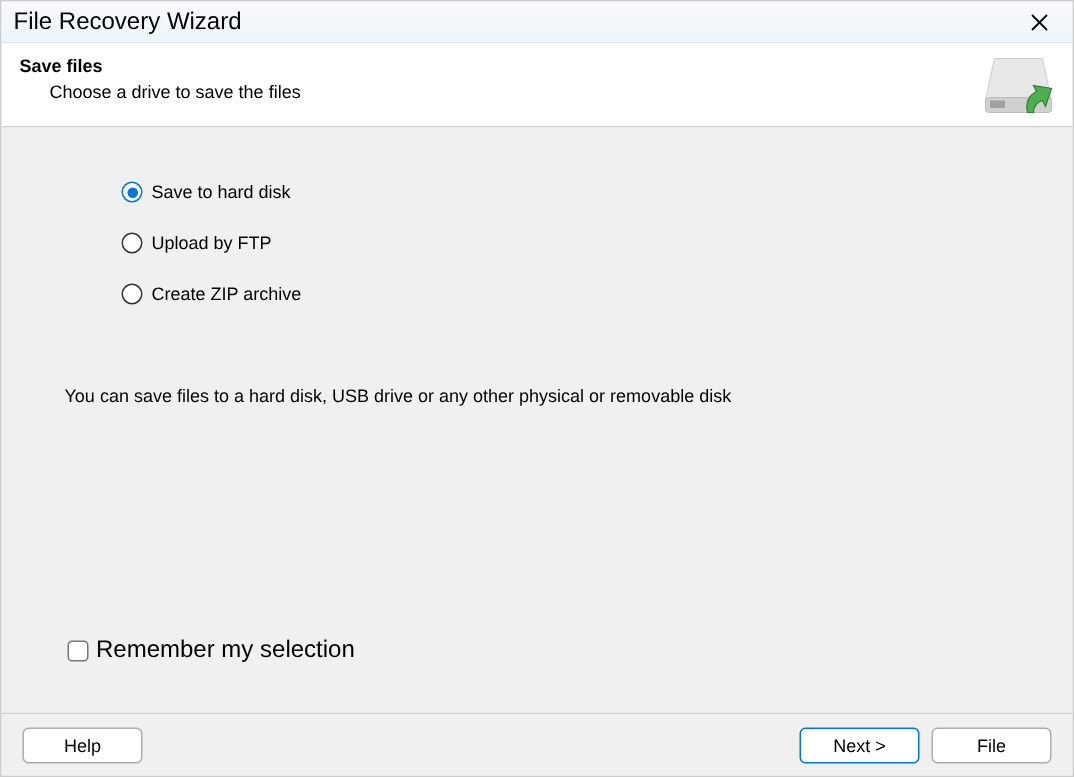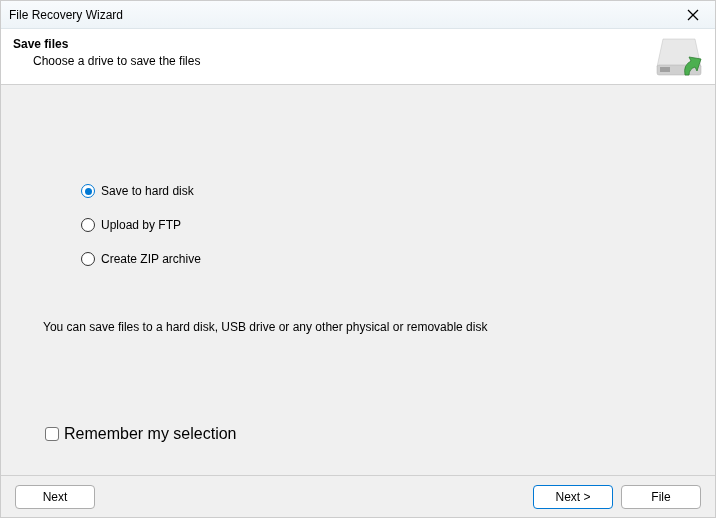--- a/index.html
+++ b/index.html
@@ -19,21 +19,21 @@
     .titlebar {
       height: 28px;
       background: linear-gradient(to bottom, #f8fbfd, #eef4f8);
       border-bottom: 1px solid #dde5ea;
       display: flex;
       align-items: center;
       justify-content: space-between;
       padding: 0 8px 0 8px;
     }
     .titlebar-title {
-      font-size: 12px;
+      font-size: 16px;
       color: #000;
     }
     .close-btn {
       width: 28px;
       height: 28px;
       display: flex;
       align-items: center;
       justify-content: center;
       cursor: pointer;
       font-size: 14px;
@@ -69,21 +69,21 @@
       width: 48px;
       height: 42px;
     }
     .content {
       background: #f0f0f0;
       padding: 0 40px;
       height: 390px;
       position: relative;
     }
     .options {
-      padding-top: 99px;
+      padding-top: 36px;
       padding-left: 40px;
     }
     .radio-row {
       display: flex;
       align-items: center;
       margin-bottom: 20px;
       cursor: pointer;
     }
     .radio {
       width: 14px;
@@ -215,21 +215,21 @@
   </div>
   <div class="description">You can save files to a hard disk, USB drive or any other physical or removable disk</div>
   <div class="remember-row">
     <div class="checkbox"></div>
     <span class="checkbox-label">Remember my selection</span>
   </div>
 </div>
 
 <div class="footer">
   <div class="btn">
-      <span>Next</span>
+      <span>Help</span>
     </div>
   <div class="spacer"></div>
   <div class="btn primary">
       <span>Next &gt;</span>
     </div>
   <div class="btn">
       <span>File</span>
     </div>
 </div>
 

